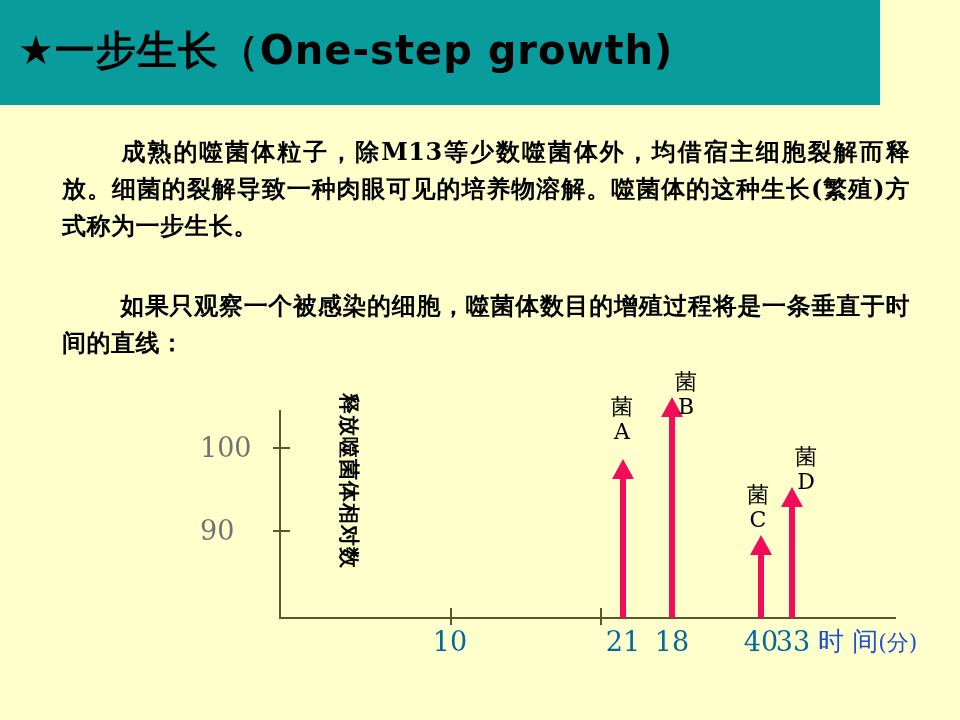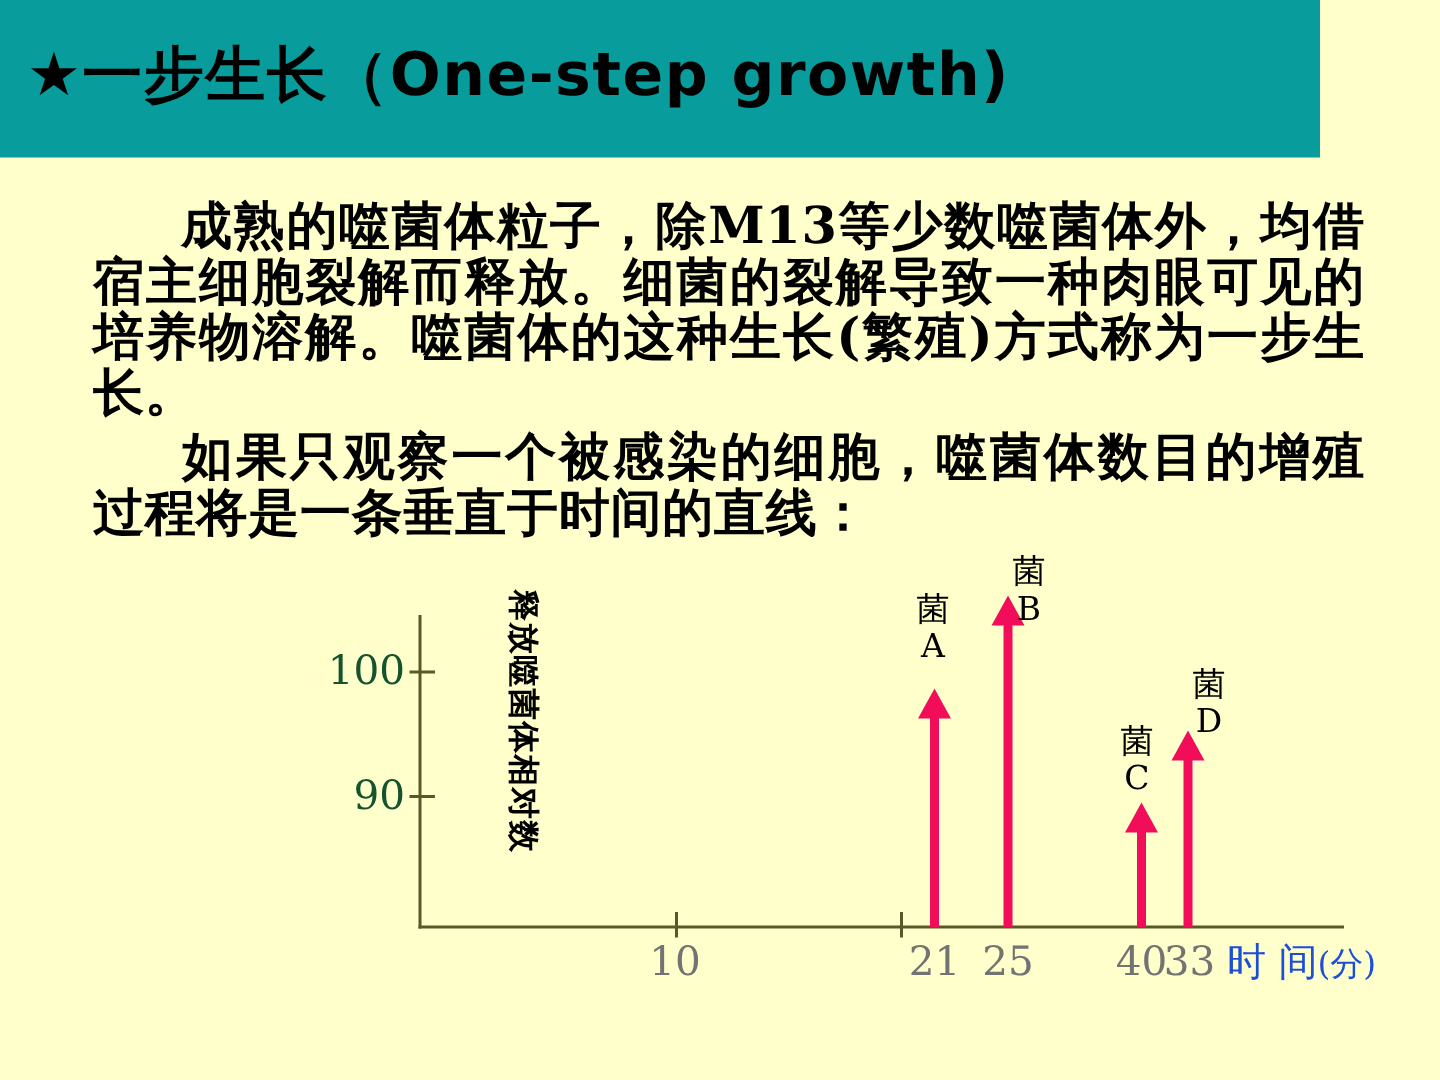--- a/index.html
+++ b/index.html
@@ -40,21 +40,21 @@
   }
 
   
   .para {
     position: absolute;
     left: 62px;
     width: 848px;
     color: #000000;
     font-family: "DejaVu Serif", "Liberation Serif", serif;
     font-weight: bold;
-    font-size: 34px;
+    font-size: 24px;
     line-height: 37px;
     text-align: justify;
     text-justify: inter-character;
     letter-spacing: 0.5px;
   }
   #para-1 { top: 133px; }
   #para-2 { top: 287px; }
   .indent { display: inline-block; width: 58px; }
 
   
@@ -99,32 +99,31 @@
     background: #58582A;
     top: 608px;
   }
   #x-tick-10 { left: 450px; }
   #x-tick-21 { left: 600px; }
 
   .y-tick-label {
     position: absolute;
     font-family: "DejaVu Serif", "Liberation Serif", serif;
     font-size: 27px;
-    color: #14532d;
-    text-align: right;
+    color: #737373;
     width: 70px;
   }
   #y-label-100 { left: 200px; top: 432px; }
   #y-label-50  { left: 200px; top: 515px; }
 
   .x-tick-label {
     position: absolute;
     font-family: "DejaVu Serif", "Liberation Serif", serif;
     font-size: 27px;
-    color: #737373;
+    color: #0369a1;
     text-align: center;
     width: 56px;
     top: 626px;
   }
   #x-label-10 { left: 422px; }
   #x-label-21 { left: 595px; }
   #x-label-25 { left: 644px; }
   #x-label-30 { left: 733px; }
   #x-label-33 { left: 765px; }
 
@@ -207,21 +206,21 @@
   <div class="y-tick" id="y-tick-100"></div>
   <div class="y-tick" id="y-tick-50"></div>
   <div class="y-tick-label" id="y-label-100">100</div>
   <div class="y-tick-label" id="y-label-50">90</div>
 
   <div class="x-tick" id="x-tick-10"></div>
   <div class="x-tick" id="x-tick-21"></div>
 
   <div class="x-tick-label" id="x-label-10">10</div>
   <div class="x-tick-label" id="x-label-21">21</div>
-  <div class="x-tick-label" id="x-label-25">25</div>
+  <div class="x-tick-label" id="x-label-25">18</div>
   <div class="x-tick-label" id="x-label-30">40</div>
   <div class="x-tick-label" id="x-label-33">33</div>
 
   <div id="x-axis-title"><span>时 间</span><span class="unit">(分)</span></div>
 
   <div id="y-axis-title">释放噬菌体相对数</div>
 
   <div class="arrow" style="left:612px; top:459px; height:159px;">
     <div class="head"></div>
     <div class="shaft"></div>

